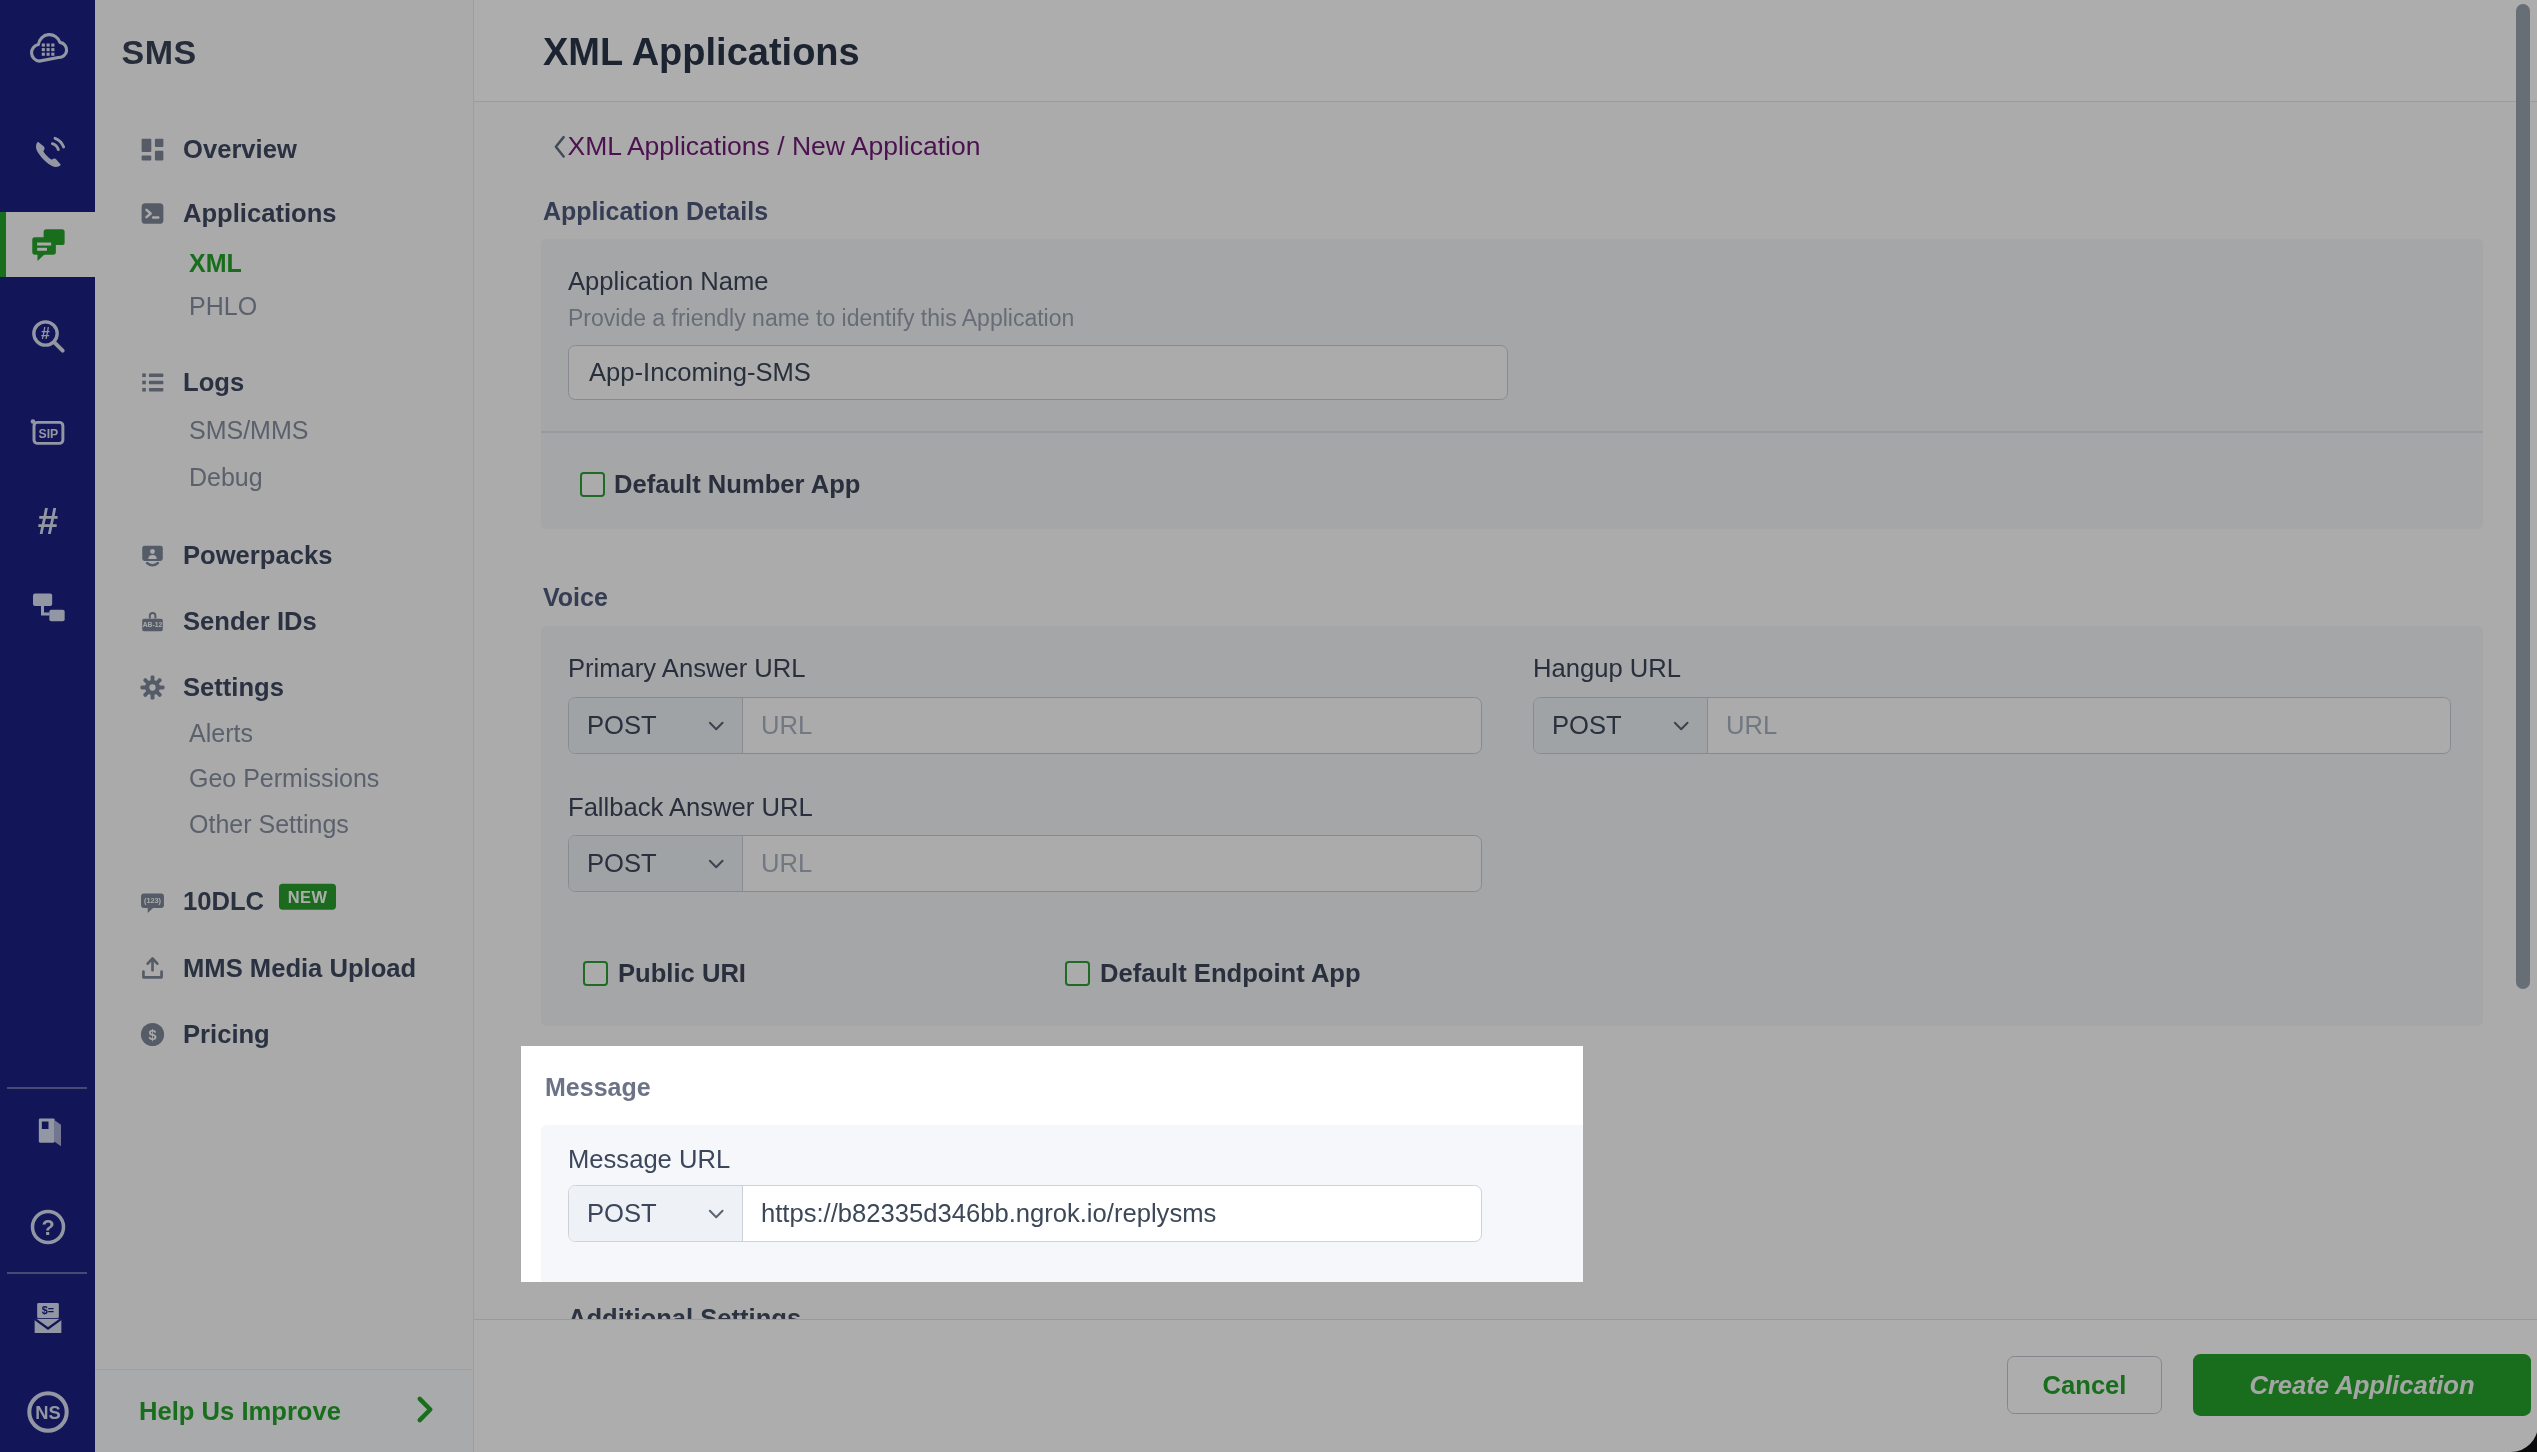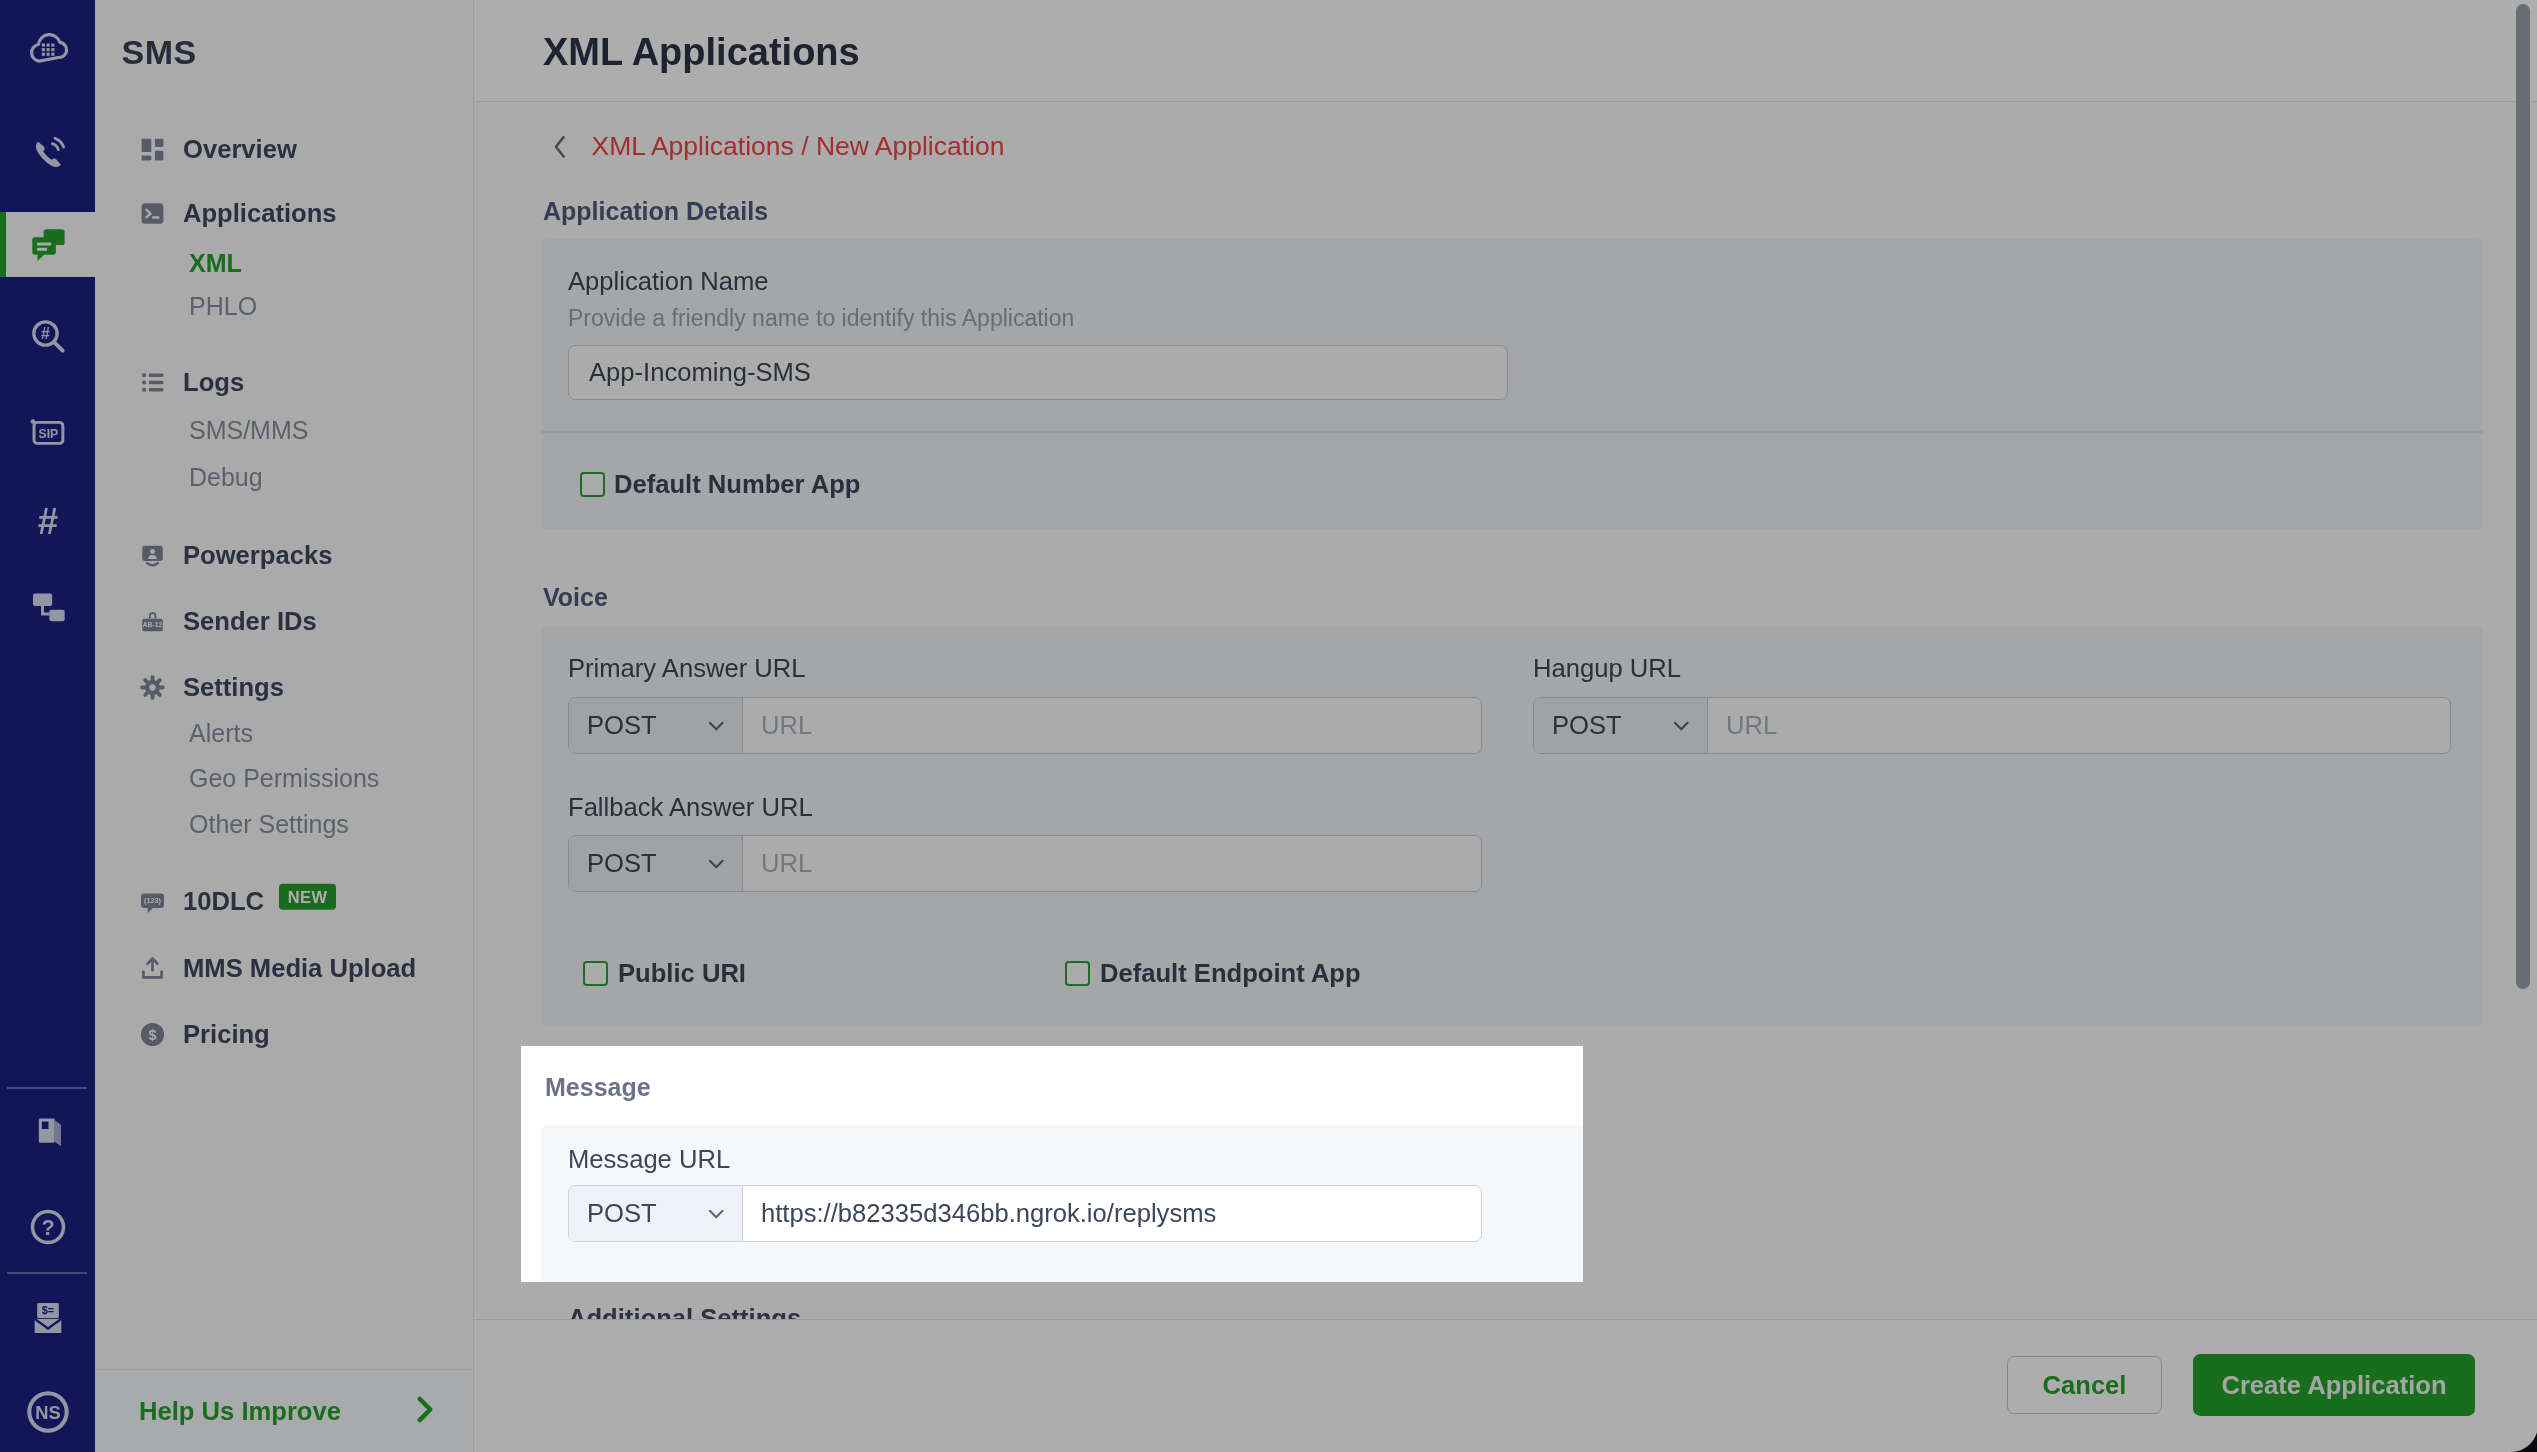--- a/index.html
+++ b/index.html
@@ -27,39 +27,39 @@
   .badge-new{display:inline-block;margin-left:14.6px;transform:translateY(-7.3px);background:#289d2d;color:#fff;font-size:16.4px;font-weight:bold;letter-spacing:0.5px;padding:3.7px 9px;border-radius:3.7px;}
   .sb-footer{position:absolute;left:0;top:1369px;width:377px;height:83px;background:#fafbfd;border-top:1.8px solid #e8eaef;box-sizing:border-box;display:flex;align-items:center;cursor:pointer;}
   .sb-footer .lb{position:absolute;left:44px;font-size:25.6px;font-weight:600;color:#26a32b;}
   .sb-footer .chev{position:absolute;right:37px;}
 
   
   .main{position:absolute;left:474px;top:0;width:2063px;height:1452px;background:#fcfcfd;}
   .hd-band{position:absolute;left:0;top:0;width:2063px;height:102px;background:#ffffff;border-bottom:1.8px solid #e3e5ea;box-sizing:border-box;}
   .pg-title{position:absolute;left:69px;top:31px;font-size:38px;font-weight:600;color:#2c3549;}
   .crumb{position:absolute;left:78px;top:130px;height:33px;display:flex;align-items:center;cursor:pointer;}
-  .crumb .txt{margin-left:24px;font-size:26.5px;color:#ef4444;}
+  .crumb .txt{font-size:26.5px;color:#701a75;}
   .sec-h{position:absolute;font-size:25px;font-weight:bold;color:#4e5a7c;}
   .panel{position:absolute;background:#f3f5f8;border-radius:5.5px;}
   .f-label{position:absolute;font-size:25.6px;font-weight:normal;color:#3d4659;white-space:nowrap;}
   .f-help{position:absolute;font-size:23px;color:#99a1b0;}
   .txt-input{position:absolute;box-sizing:border-box;background:#fdfdfe;border:1.8px solid #c7cdd6;border-radius:7.3px;font-size:25.6px;color:#3c4758;padding:0 20px;font-family:inherit;outline:none;}
   .url-field{position:absolute;box-sizing:border-box;background:#fdfdfe;border:1.8px solid #c7cdd6;border-radius:7.3px;display:flex;overflow:hidden;}
   .url-field .sel{width:174px;flex:0 0 174px;background:#ecf0f4;border-right:1.8px solid #c9cfd8;display:flex;align-items:center;box-sizing:border-box;padding:0 18px;cursor:pointer;}
   .url-field .sel span{font-size:25.6px;color:#3d475c;flex:1;}
   .url-field input{flex:1;border:none;background:transparent;font-size:25.6px;color:#3c4758;padding:0 18px;font-family:inherit;outline:none;min-width:0;}
   .url-field input::placeholder{color:#a9b1be;}
   .cbx{position:absolute;width:25px;height:25px;box-sizing:border-box;border:2.7px solid #2f9e36;border-radius:3.7px;background:#fdfdfe;cursor:pointer;}
   .cb-label{position:absolute;font-size:25.6px;font-weight:600;color:#3d4659;white-space:nowrap;}
   .divline{position:absolute;height:1.8px;background:#e1e4ea;}
 
   
   .foot-bar{position:absolute;left:0;top:1319px;width:2063px;height:133px;background:#ffffff;border-top:1.8px solid #e2e4e9;box-sizing:border-box;z-index:8;}
   .btn-cancel{position:absolute;left:1533px;top:36px;width:155px;height:58px;box-sizing:border-box;border:1.8px solid #c2c7cf;border-radius:7.3px;background:#fff;color:#26a32b;font-size:25.6px;font-weight:600;display:flex;align-items:center;justify-content:center;cursor:pointer;}
-  .btn-create{position:absolute;left:1719px;top:34px;width:282px;height:62px;border-radius:7.3px;background:#26a32b;color:#f2f5f2;font-size:25.6px;font-weight:600;display:flex;align-items:center;justify-content:center;cursor:pointer;}
+  .btn-create{position:absolute;left:1719px;top:34px;width:338px;height:62px;border-radius:7.3px;background:#26a32b;color:#f2f5f2;font-size:25.6px;font-weight:600;display:flex;align-items:center;justify-content:center;cursor:pointer;font-style:italic;}
   .partial-heading{position:absolute;left:94px;top:1304px;height:16.4px;overflow:hidden;font-size:25.6px;font-weight:bold;color:#414c61;z-index:3;}
 
   
   .scroll-thumb{position:absolute;left:2516px;top:3.7px;width:13.7px;height:985px;border-radius:7.3px;background:#9aa2ad;z-index:9;}
 
   
   .overlay{position:absolute;inset:0;background:rgba(0,0,0,0.32);z-index:100;}
   .spotlight{position:absolute;left:521px;top:1046px;width:1062px;height:236px;background:#ffffff;overflow:hidden;z-index:110;}
   .spot-h{position:absolute;left:24px;top:26.5px;font-size:25px;font-weight:bold;color:#6c7386;}
   .spot-panel{position:absolute;left:20px;top:79px;width:1261px;height:347px;background:#f6f7fa;border-radius:5.5px;}

